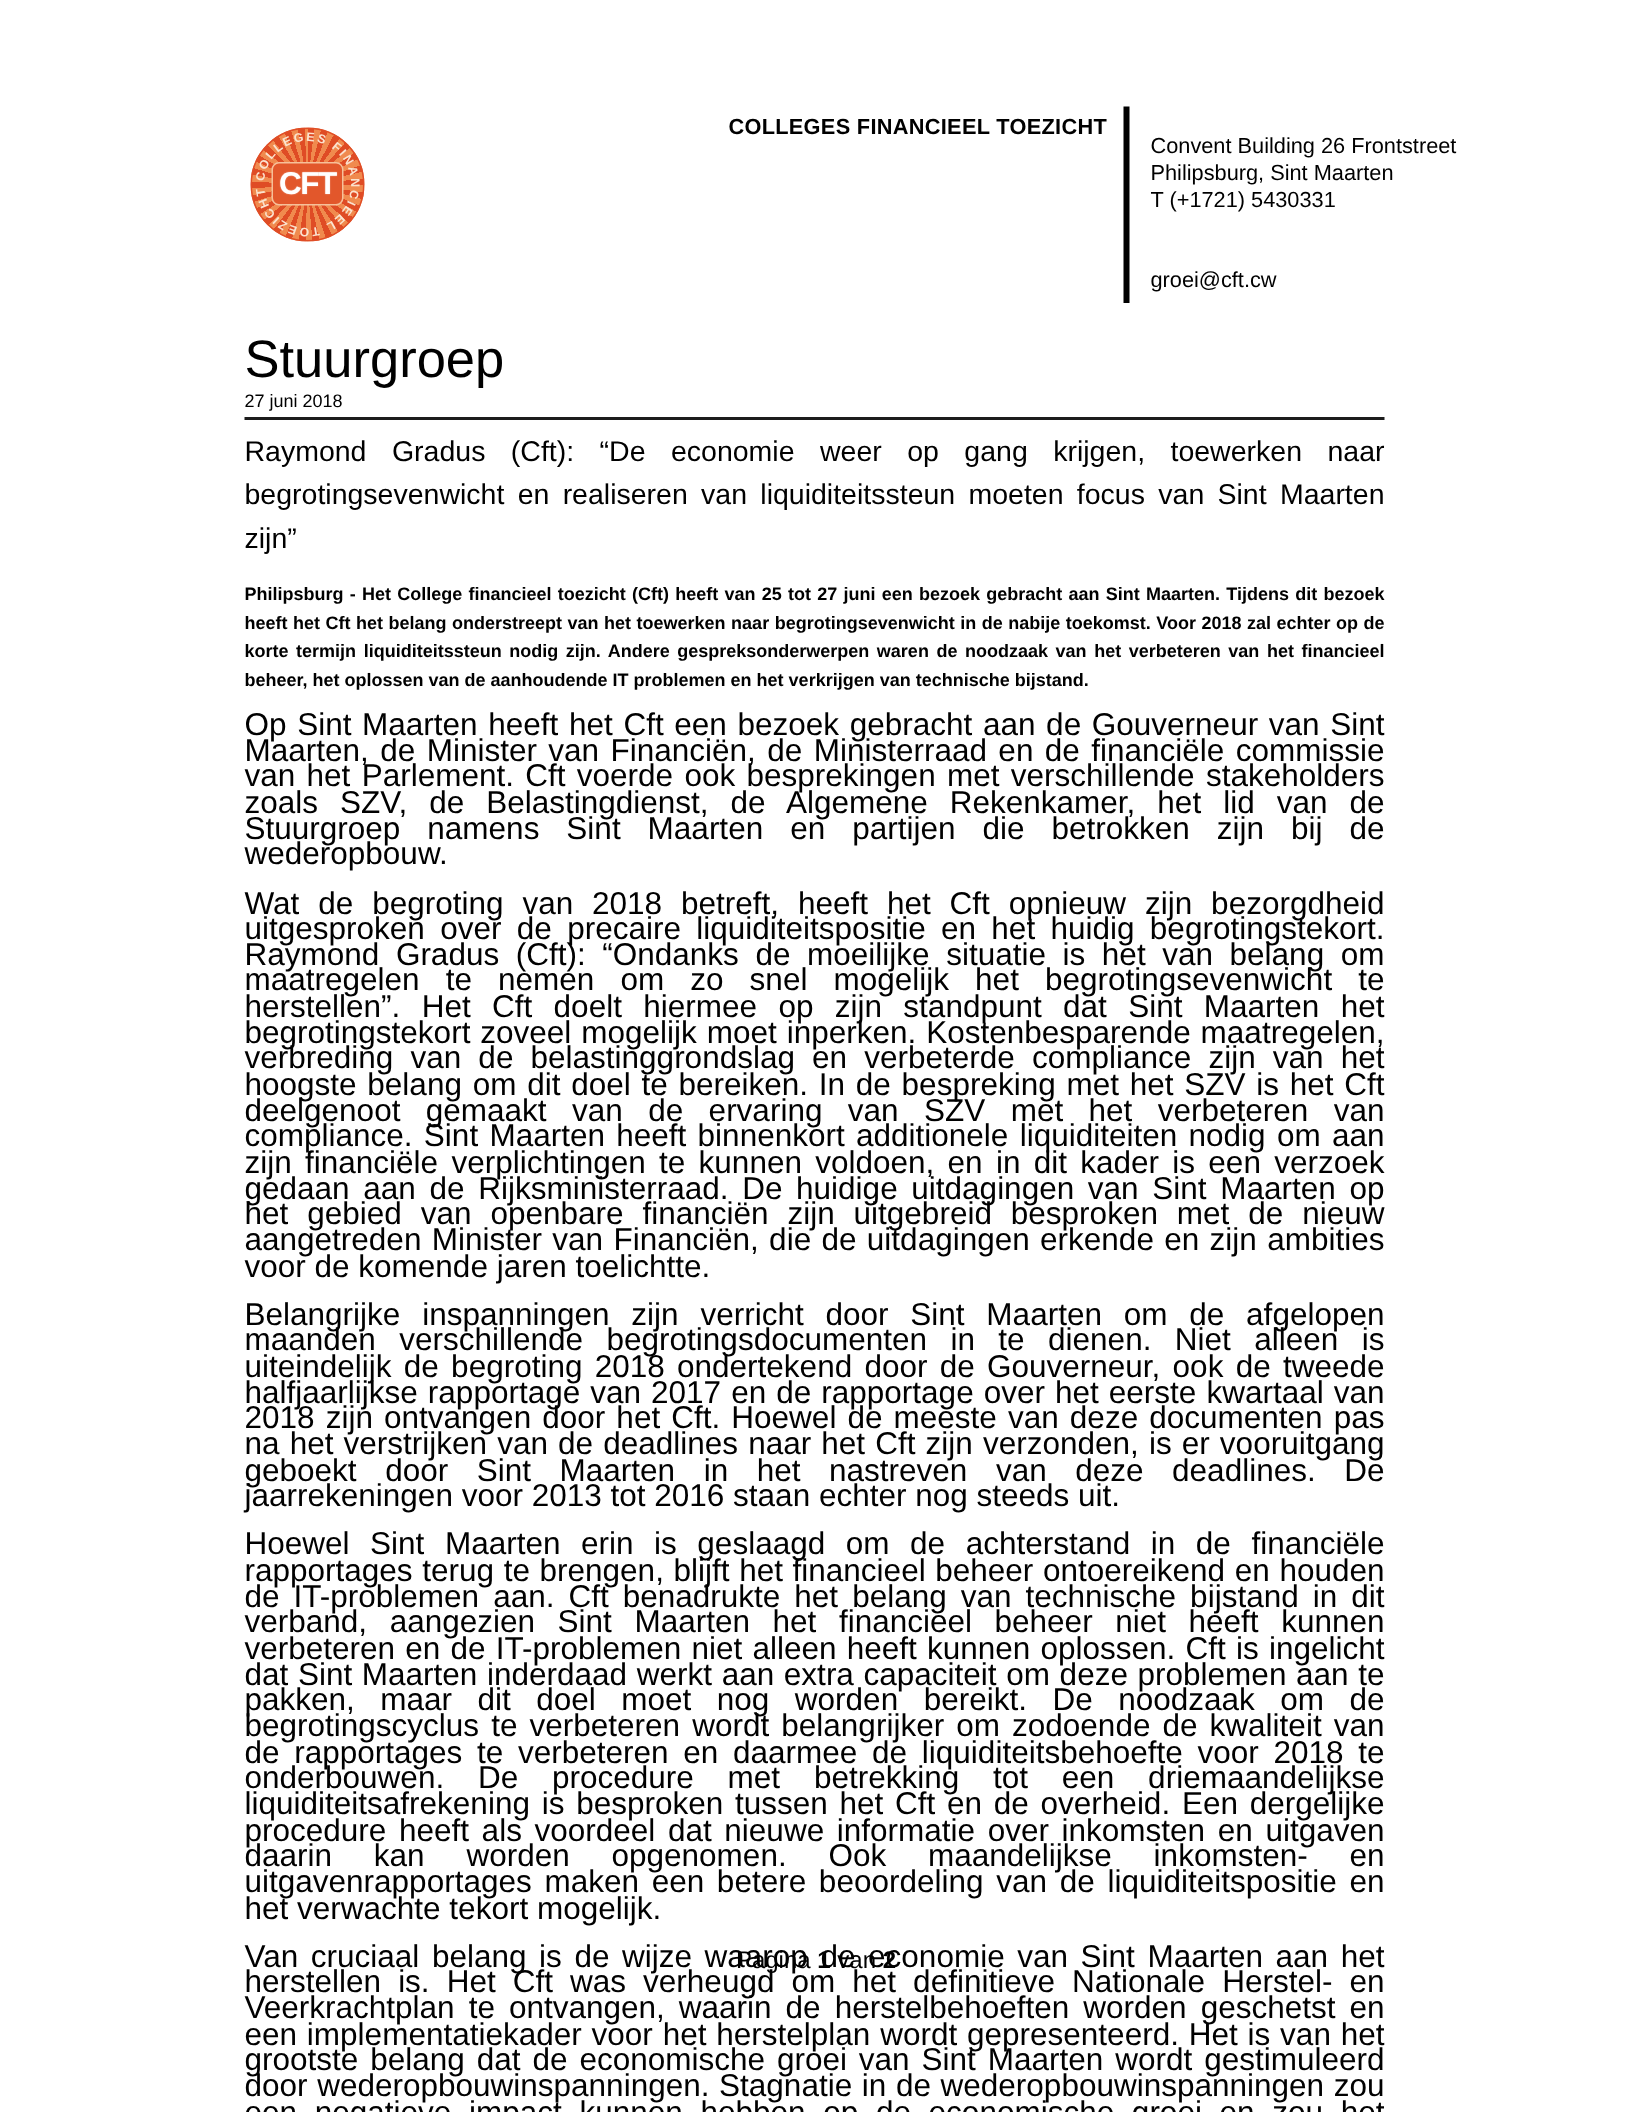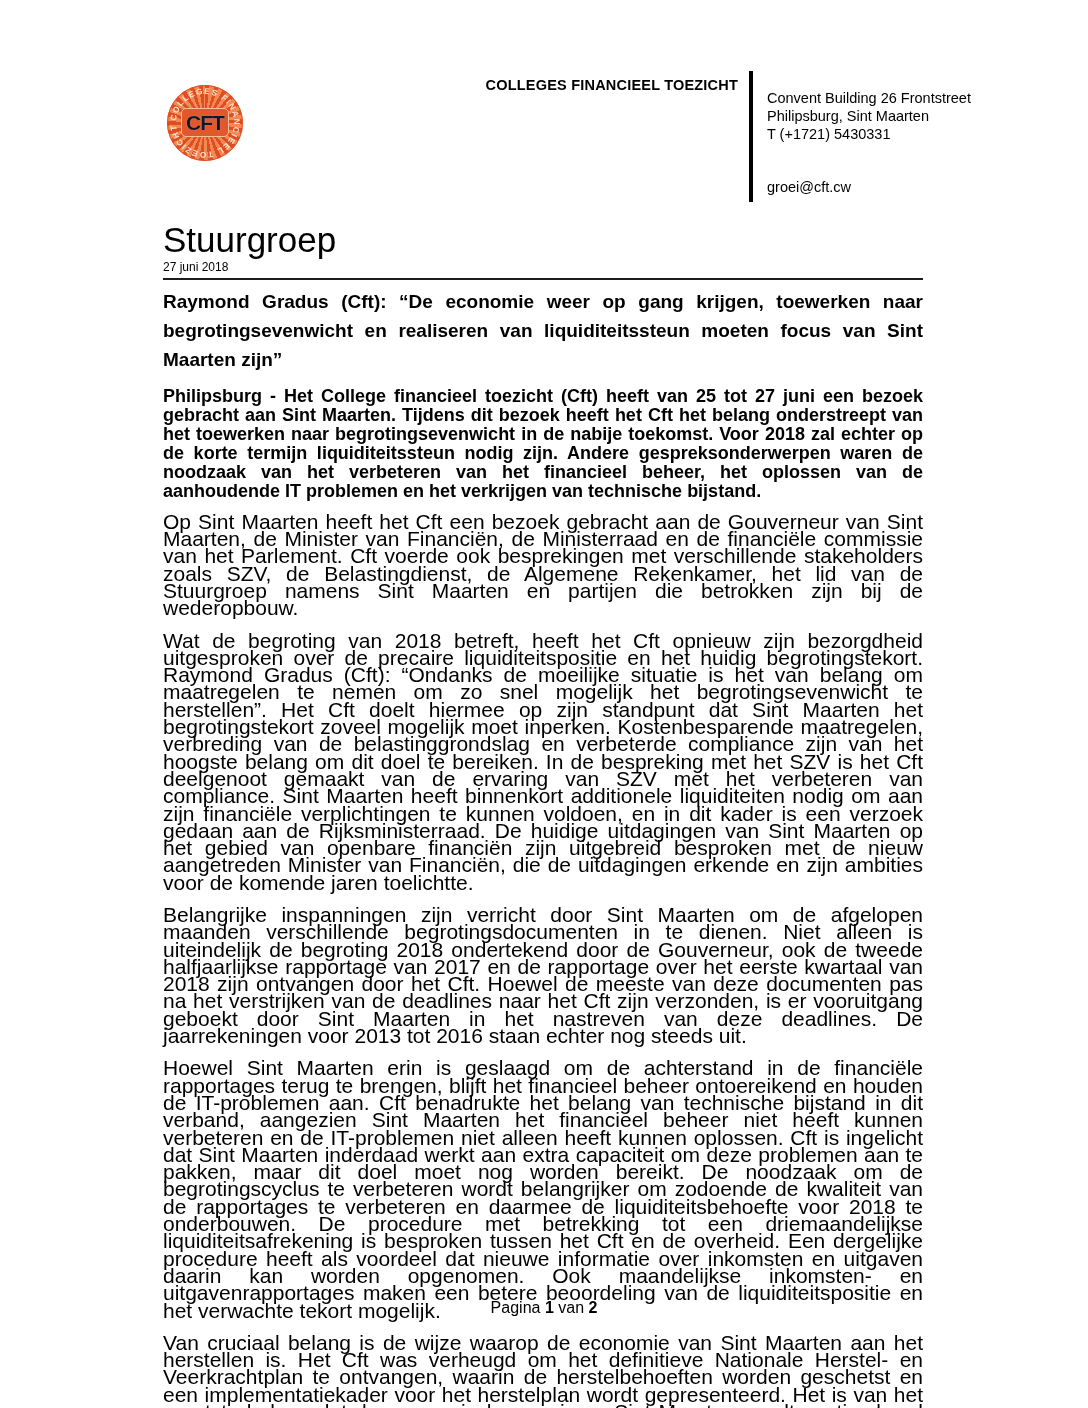--- a/index.html
+++ b/index.html
@@ -22,44 +22,44 @@
     background-image:
       radial-gradient(circle at 50% 50%, rgba(224,78,39,0) 0 10px, rgba(224,78,39,0) 10px 40px),
       repeating-conic-gradient(#df4c25 0deg 7deg, #f08a4e 7deg 14deg);
   }
   .logo .ring-svg { position: absolute; inset: 0; }
   .logo .badge {
     position: absolute; left: 14px; top: 23px; width: 48px; height: 29px;
     background: #e2572b; border-radius: 5px;
     border: 1px solid #f6c09a;
     display: flex; align-items: center; justify-content: center;
-    font-weight: bold; font-size: 21px; color: #0f172a;
+    font-weight: bold; font-size: 21px; color: #ffffff;
     letter-spacing: -1px;
     text-shadow: 0 0 1px rgba(255,255,255,.6);
   }
   .org-name {
     position: absolute; left: 430px; top: 77px; width: 308px;
     text-align: right; font-weight: bold; font-size: 14.5px; letter-spacing: .2px;
   }
   .head-divider { position: absolute; left: 749px; top: 71px; width: 4px; height: 131px; background: #000; }
   .contact { position: absolute; left: 767px; top: 89px; font-size: 14.5px; line-height: 18px; }
   .contact .phone { margin-top: 0; }
   .contact .email { margin-top: 35px; }
 
   
   .body-col { position: absolute; left: 163px; top: 222px; width: 760px; }
   .doc-title { font-size: 35px; font-weight: 400; letter-spacing: 0px; line-height: 1.05; }
   .doc-date { font-size: 12px; margin-top: 1px; margin-bottom: 4px; }
   .title-rule { height: 2px; background: #1c1c1c; border: 0; margin: 0 0 7px 0; }
   .headline {
-    font-size: 19px; font-weight: bold; line-height: 29px;
+    font-size: 19px; font-weight: normal; line-height: 29px;
     text-align: justify; margin-bottom: 13px;
   }
   .lead {
-    font-size: 18px; font-weight: bold; line-height: 19px;
+    font-size: 12px; font-weight: bold; line-height: 19px;
     text-align: justify; margin-bottom: 12px;
   }
   .para {
     font-size: 21px; line-height: 17.3px;
     text-align: justify; margin-bottom: 15px;
   }
 
   
   .footer { position: absolute; left: 0; top: 1299px; width: 1088px; text-align: center; font-size: 16px; }
   .footer b { font-weight: bold; }

